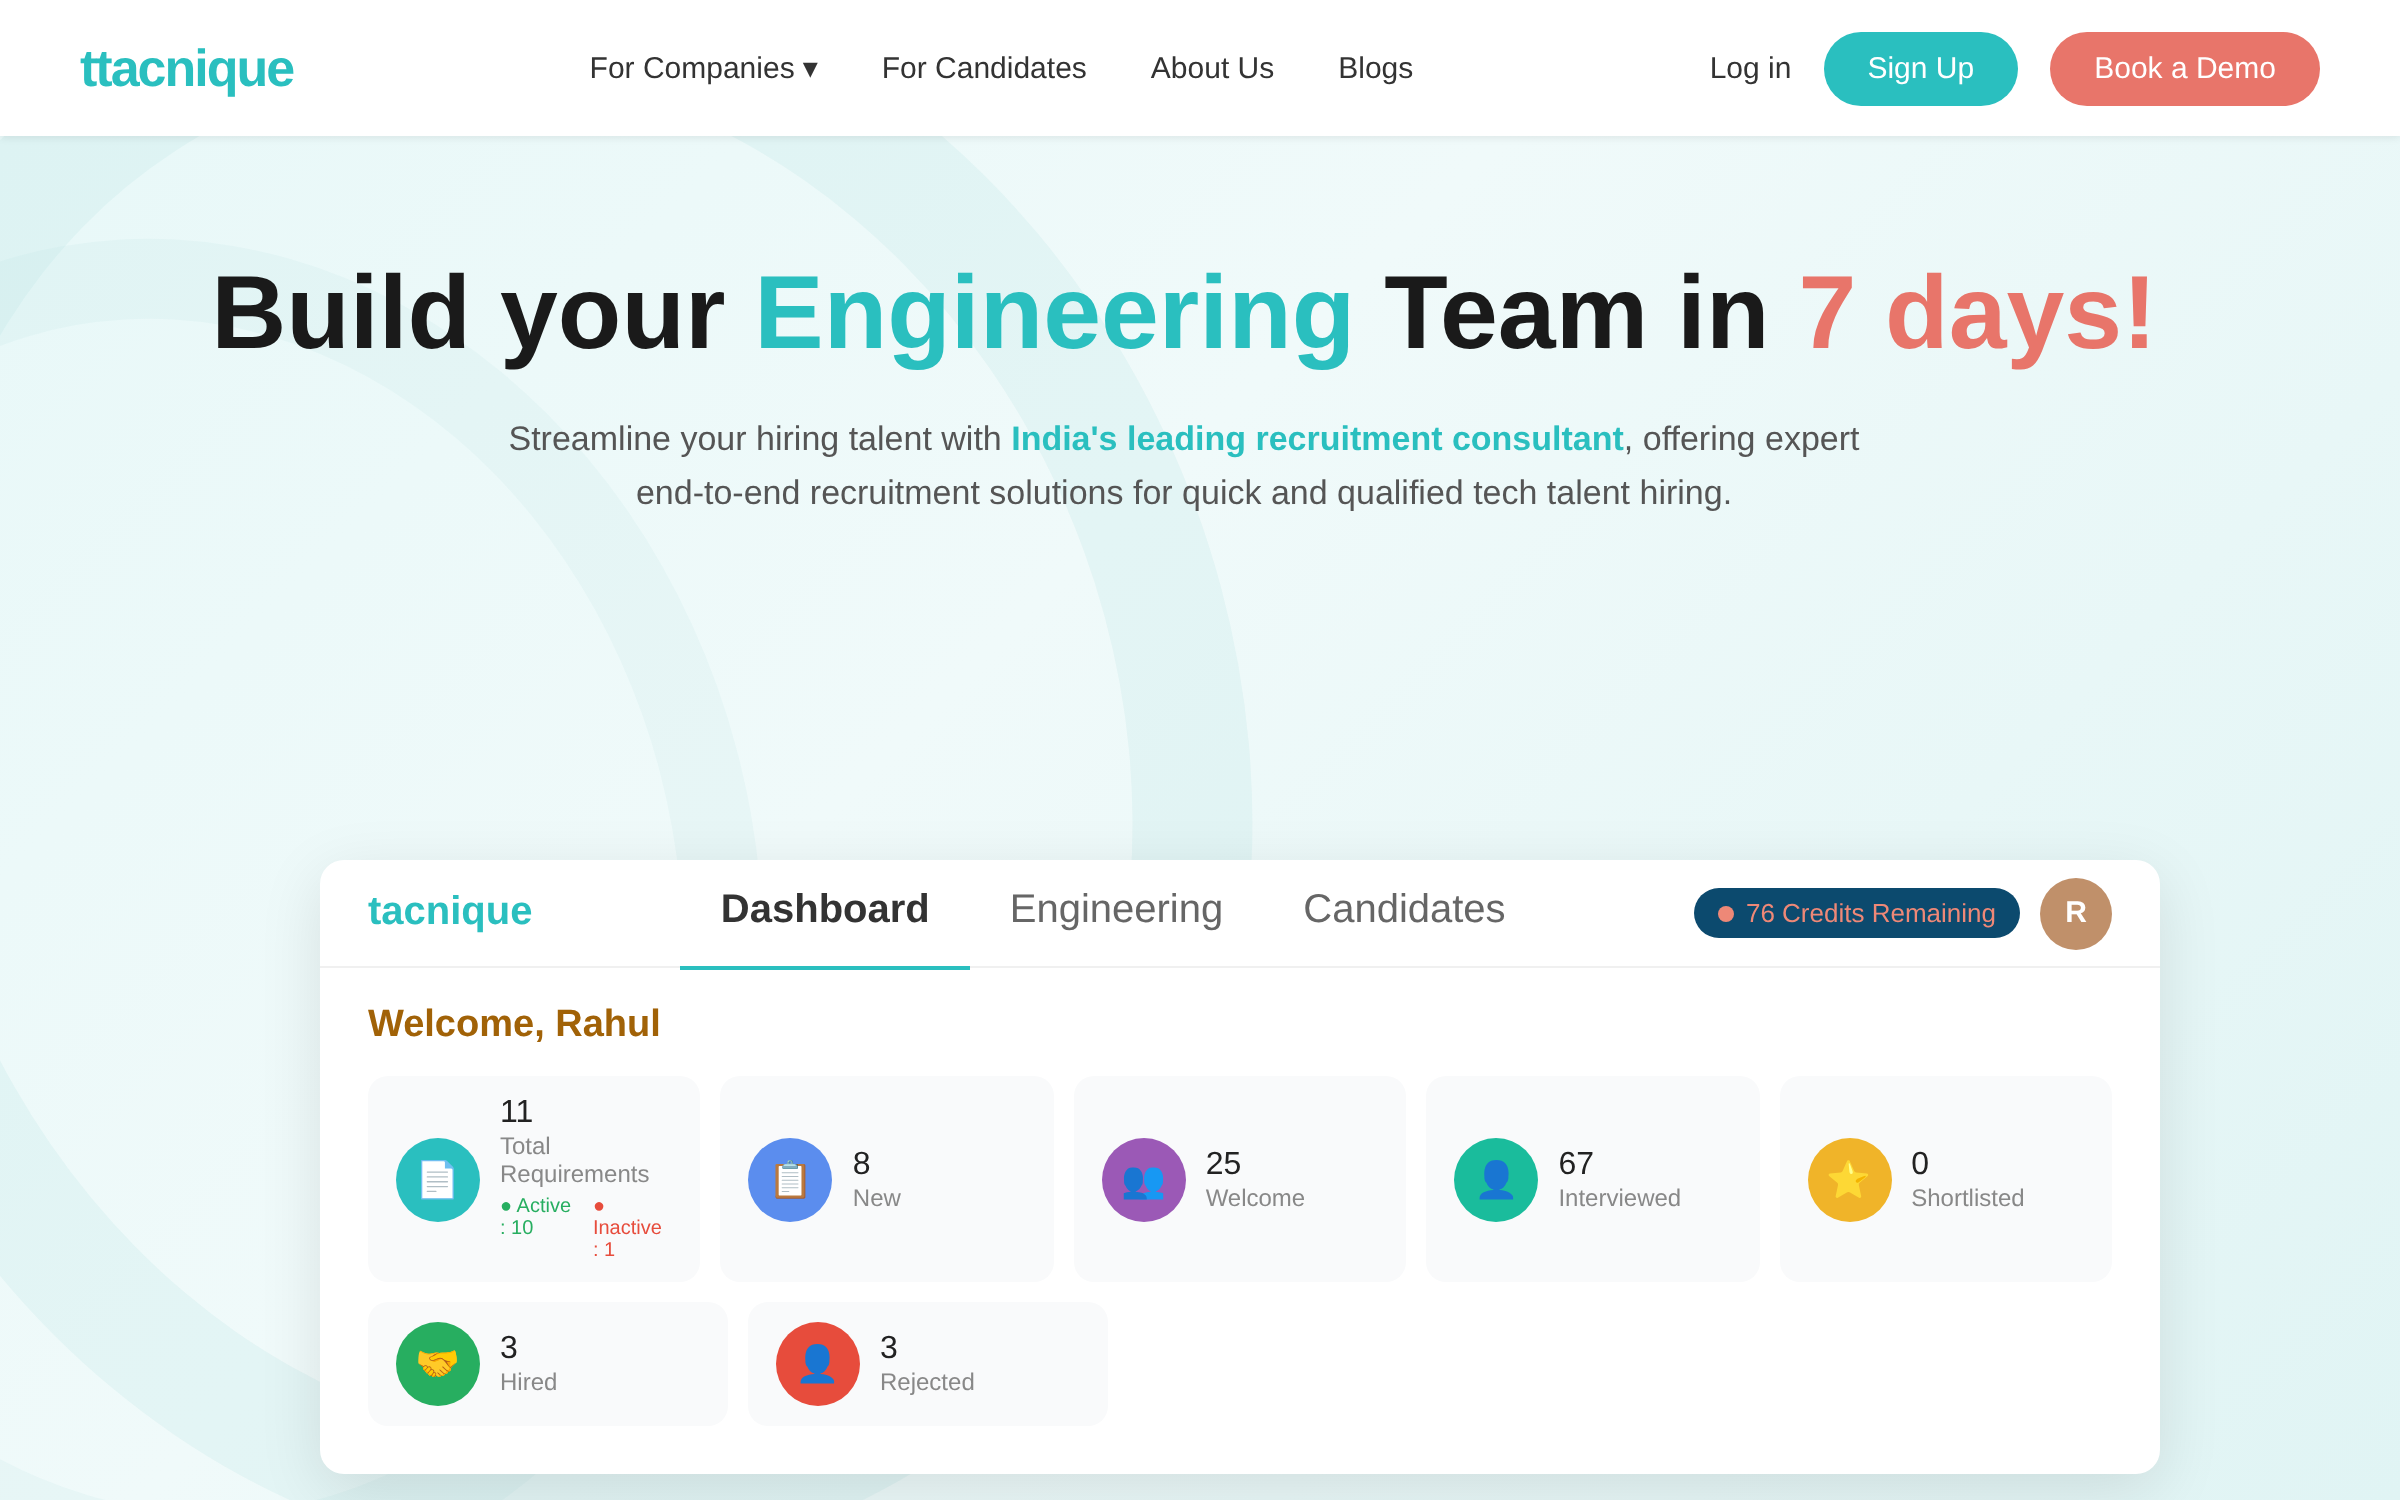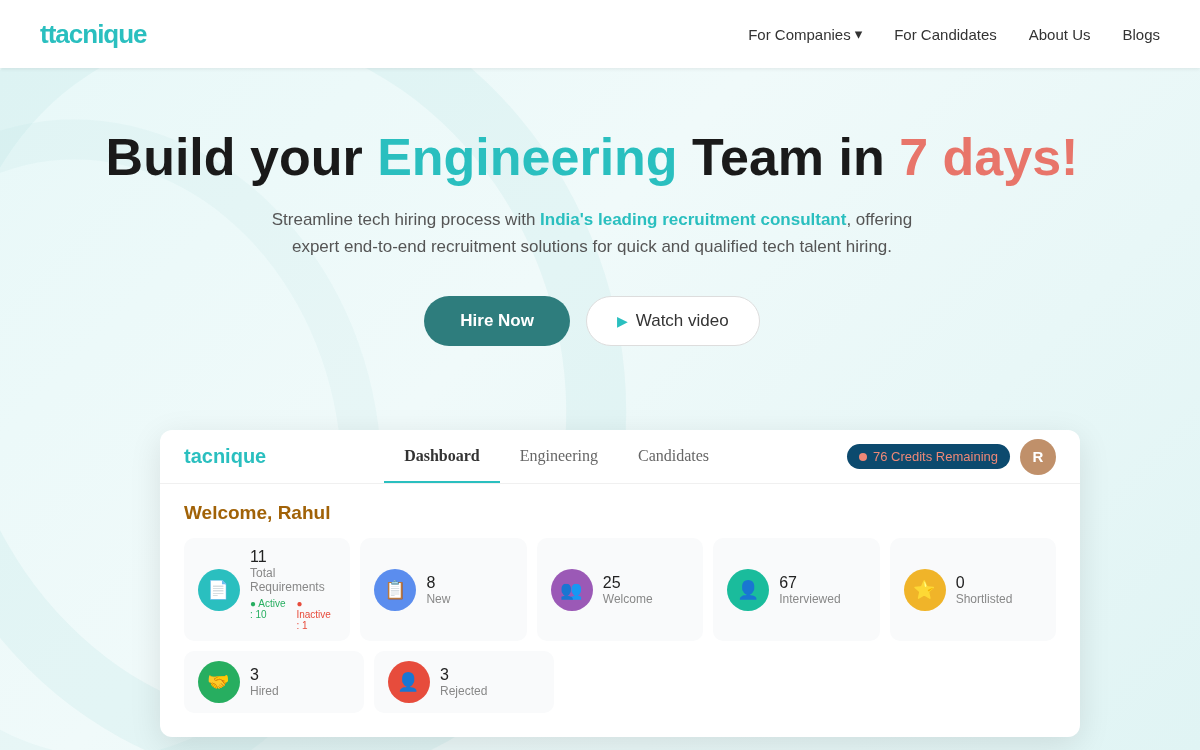--- a/index.html
+++ b/index.html
@@ -99,23 +99,22 @@
     }
     .dashboard-nav {
       display: flex; align-items: center; justify-content: space-between;
       padding: 0 24px;
       border-bottom: 1px solid #f0f0f0;
       height: 54px;
     }
     .dashboard-logo { font-size: 20px; font-weight: 700; color: #2abfbf; }
     .dashboard-tabs { display: flex; gap: 0; }
     .dashboard-tab {
-      padding: 16px 20px; font-size: 16px; color: #666; cursor: pointer;
+      padding: 16px 20px; font-size: 20px; color: #666; cursor: pointer;
       border-bottom: 2px solid transparent;
-      font-family: Liberation Serif, serif;
     }
     .dashboard-tab.active { color: #333; border-bottom: 2px solid #2abfbf; font-weight: 600; }
     .dashboard-nav-right { display: flex; align-items: center; gap: 10px; }
     .credits-badge {
       display: flex; align-items: center; gap: 6px;
       background: #0c4a6e; border-radius: 20px; padding: 5px 12px;
       font-size: 13px; color: #e87; font-weight: 500;
     }
     .credits-dot { width: 8px; height: 8px; background: #e87; border-radius: 50%; }
     .avatar { width: 36px; height: 36px; border-radius: 50%; background: #c0906a; overflow: hidden; display: flex; align-items: center; justify-content: center; color: #fff; font-weight: 600; font-size: 15px; }
@@ -164,38 +163,36 @@
     <a class="nav-link">
       <span>For Candidates</span>
     </a>
     <a class="nav-link">
       <span>About Us</span>
     </a>
     <a class="nav-link">
       <span>Blogs</span>
     </a>
   </div>
+  <div class="nav-right">
+    <button class="btn-login">Log in</button>
+    <button class="btn-signup">Sign Up</button>
+    <button class="btn-demo">Book a Demo</button>
+  </div>
 </nav>
 
 <div class="hero-bg"></div>
 
 <div class="hero-content">
   <h1 class="hero-title">
     <span>Build your </span><span class="engineering">Engineering</span><span> Team in </span><span class="days">7 days!</span>
   </h1>
   <p class="hero-subtitle">
-    <span>Streamline tech hiring process with </span><a style="color:#2abfbf;font-weight:600;">India's leading recruitment consultant</a><span>, offering expert end-to-end recruitment solutions for quick and qualified tech talent hiring.</span>
+    <span>Streamline your hiring talent with </span><a style="color:#2abfbf;font-weight:600;">India's leading recruitment consultant</a><span>, offering expert end-to-end recruitment solutions for quick and qualified tech talent hiring.</span>
   </p>
-  <div class="hero-buttons">
-    <button class="btn-hire">Hire Now</button>
-    <button class="btn-watch">
-      <span class="play-icon">▶</span>
-      <span>Watch video</span>
-    </button>
-  </div>
 </div>
 
 <div class="dashboard-card">
   <div class="dashboard-nav">
     <div class="dashboard-logo">tacnique</div>
     <div class="dashboard-tabs">
       <div class="dashboard-tab active">Dashboard</div>
       <div class="dashboard-tab">Engineering</div>
       <div class="dashboard-tab">Candidates</div>
     </div>

